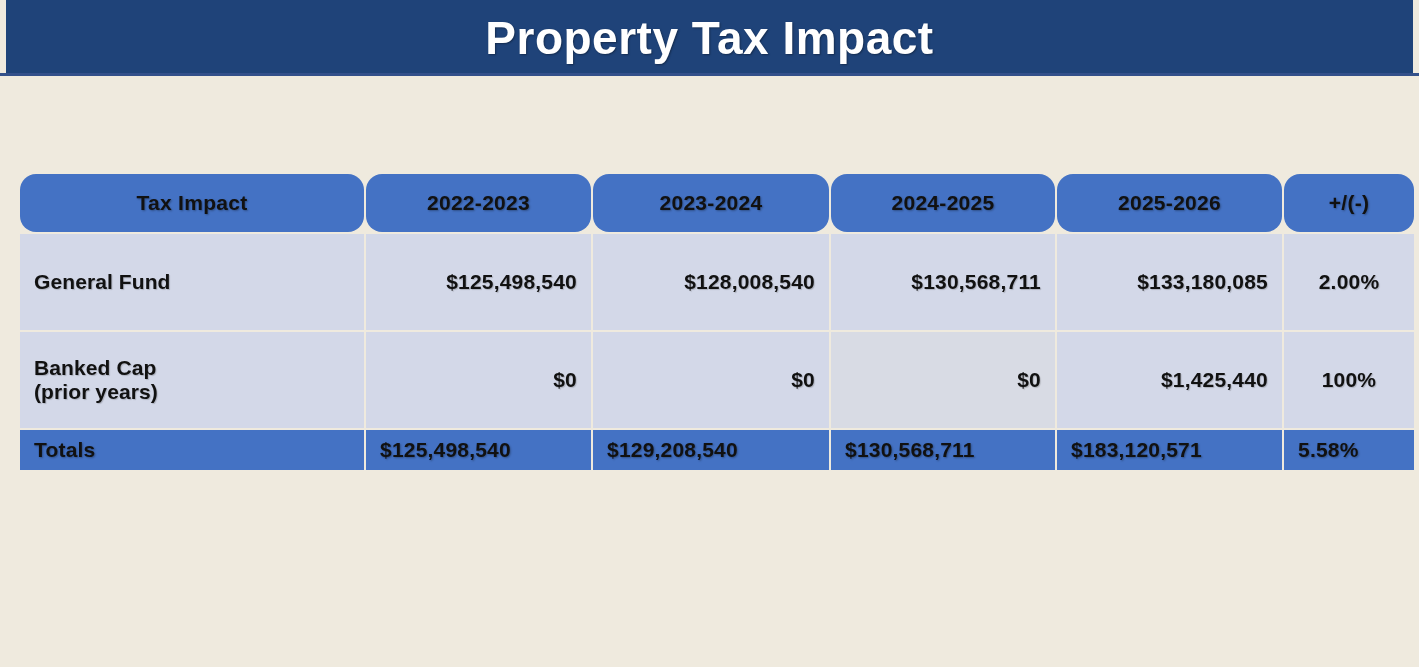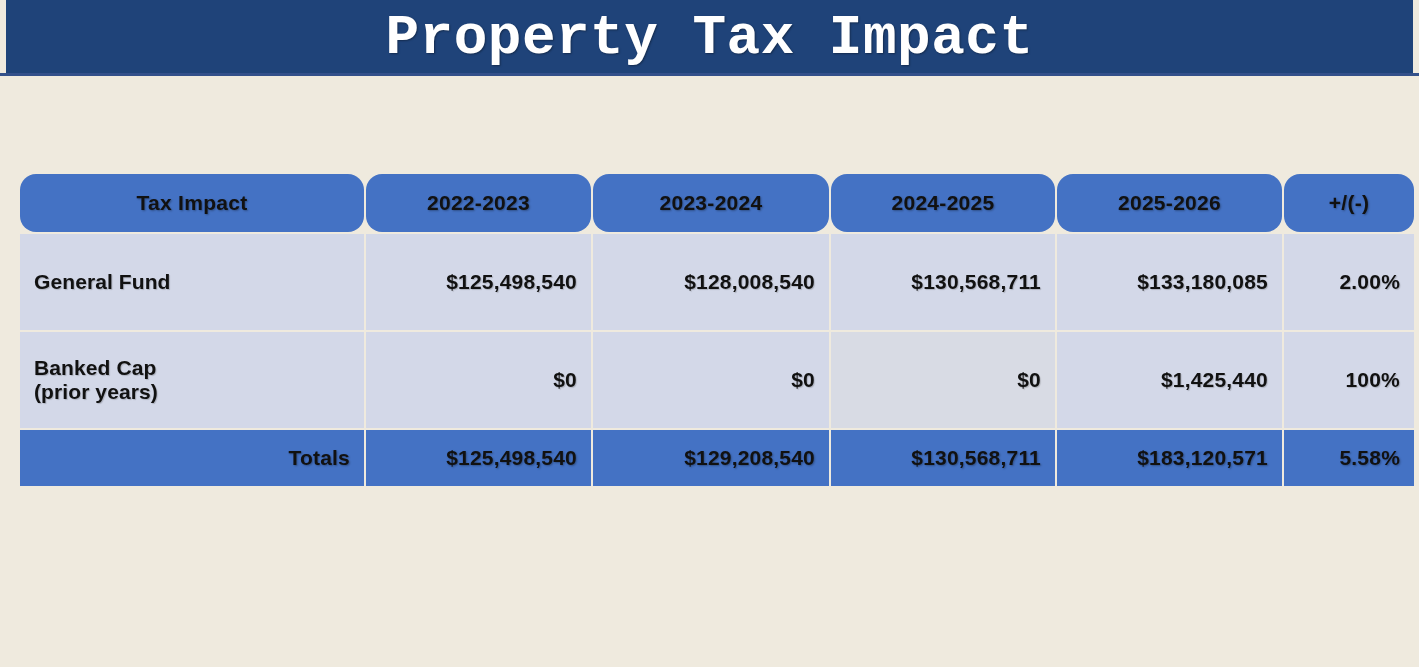--- a/index.html
+++ b/index.html
@@ -32,23 +32,23 @@
     content: "";
     position: absolute;
     left: 0;
     bottom: 0;
     width: 100%;
     height: 3px;
     background: #33508a;
   }
   .title-text {
     color: #ffffff;
-    font-family: Liberation Mono, monospace;
+    font-family: Liberation Sans, sans-serif;
     font-weight: bold;
-    font-size: 56px;
+    font-size: 46px;
     letter-spacing: 0.5px;
     line-height: 1;
     text-shadow: 1px 1px 2px rgba(0,0,0,0.35);
     white-space: nowrap;
   }
 
   
   .banner-edge-l, .banner-edge-r {
     position: absolute;
     top: 0;
@@ -115,33 +115,33 @@
     letter-spacing: 0.1px;
     text-shadow: 1px 1px 1px rgba(0,0,0,0.18);
   }
   td.num-cell {
     text-align: right;
     font-size: 22px;
     letter-spacing: 0.2px;
     text-shadow: 1px 1px 1px rgba(0,0,0,0.18);
   }
   td.pct-cell {
-    text-align: right;
+    text-align: center;
     font-size: 22px;
     letter-spacing: 0.2px;
     text-shadow: 1px 1px 1px rgba(0,0,0,0.18);
   }
 
   
   tfoot td {
     background: #4472c4;
     color: #ffffff;
-    height: 56px;
+    height: 40px;
     font-size: 23px;
-    text-align: right;
+    text-align: left;
     letter-spacing: 0.2px;
     text-shadow: 1px 1px 2px rgba(0,0,0,0.30);
   }
 </style>
 </head>
 <body>
 
 <div class="title-banner">
   <div class="banner-edge-l"></div>
   <div class="banner-edge-r"></div>

